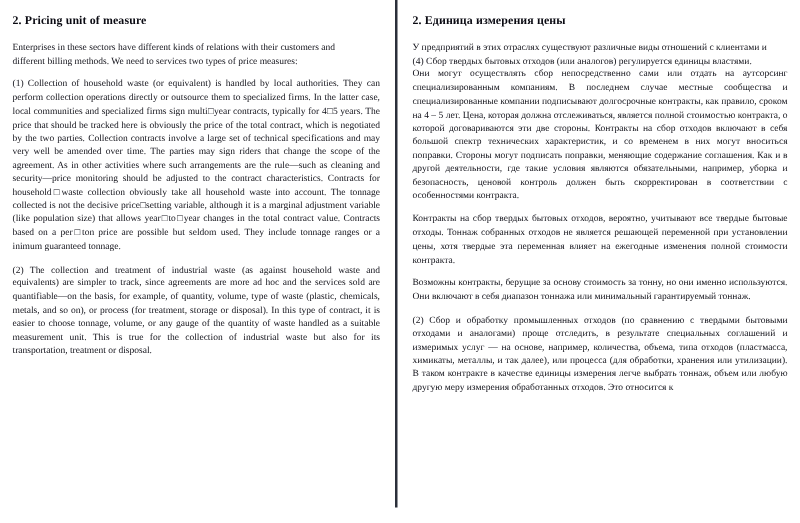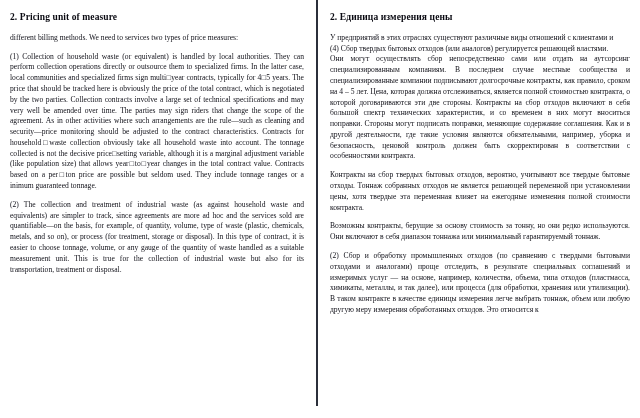--- a/index.html
+++ b/index.html
@@ -74,38 +74,39 @@
 </head>
 <body>
 
 <div class="page">
 
   <div class="column-divider"></div>
 
   <div class="col col-left">
     <h2 class="section-heading">2. Pricing unit of measure</h2>
 
+    <p class="para tight">Enterprises in these sectors have different kinds of relations with their customers and</p>
 
     <p class="para nospace">different billing methods. We need to services two types of price measures:</p>
 
     <p class="para"><span class="lead-bold">(1) Collection of household waste (or equivalent)</span><span> is handled by local authorities. They can perform collection operations directly or outsource them to specialized firms. In the latter case, local communities and specialized firms sign multi□year contracts, typically for 4□5 years. The price that should be tracked here is obviously the price of the total contract, which is negotiated by the two parties. Collection contracts involve a large set of technical specifications and may very well be amended over time. The parties may sign riders that change the scope of the agreement. As in other activities where such arrangements are the rule—such as cleaning and security—price monitoring should be adjusted to the contract characteristics. Contracts for household□waste collection obviously take all household waste into account. The tonnage  collected is not the decisive price□setting variable, although it is a marginal adjustment variable (like population size) that allows year□to□year changes in the total contract value. Contracts based on a per□ton price are possible but seldom used. They include tonnage ranges or a inimum guaranteed tonnage.</span></p>
 
     <p class="para"><span class="lead-bold">(2) The collection and treatment of industrial waste</span><span> (as against household waste and equivalents) are simpler to track, since agreements are more ad hoc and the services sold are quantifiable—on the basis, for example, of quantity, volume, type of waste (plastic, chemicals, metals, and so on), or process (for treatment, storage or disposal). In this type of contract, it is easier to choose tonnage, volume, or any gauge of the quantity of waste handled as a suitable measurement unit. This is true for the collection of industrial waste but also for its transportation, treatment or disposal.</span></p>
   </div>
 
   <div class="col col-right">
     <h2 class="section-heading">2. Единица измерения цены</h2>
 
     <p class="para tight">У предприятий в этих отраслях существуют различные виды отношений с клиентами и</p>
 
 
-    <p class="para tight"><span class="lead-bold">(4) Сбор твердых бытовых отходов</span><span> (или аналогов) регулируется решающей властями.</span></p>
+    <p class="para tight"><span class="lead-bold">(4) Сбор твердых бытовых отходов</span><span> (или аналогов) регулируется единицы властями.</span></p>
 
     <p class="para">Они могут осуществлять сбор непосредственно сами или отдать на аутсорсинг специализированным компаниям. В последнем случае местные сообщества и специализированные компании подписывают долгосрочные контракты, как правило, сроком на 4 – 5 лет. Цена, которая должна отслеживаться, является полной стоимостью контракта, о которой договариваются эти две стороны. Контракты на сбор отходов включают в себя большой спектр технических характеристик, и со временем в них могут вноситься поправки. Стороны могут подписать поправки, меняющие содержание соглашения. Как и в другой деятельности, где такие условия являются обязательными, например, уборка и безопасность, ценовой контроль должен быть скорректирован в соответствии с особенностями контракта.</p>
 
     <p class="para">Контракты на сбор твердых бытовых отходов, вероятно, учитывают все твердые бытовые отходы. Тоннаж собранных отходов не является решающей переменной при установлении цены, хотя твердые эта переменная влияет на ежегодные изменения полной стоимости контракта.</p>
 
-    <p class="para">Возможны контракты, берущие за основу стоимость за тонну, но они редко используются. Они включают в себя диапазон тоннажа или минимальный гарантируемый тоннаж.</p>
+    <p class="para">Возможны контракты, берущие за основу стоимость за тонну, но они именно используются. Они включают в себя диапазон тоннажа или минимальный гарантируемый тоннаж.</p>
 
     <p class="para"><span class="lead-bold">(2) Сбор и обработку промышленных отходов</span><span> (по сравнению с твердыми бытовыми отходами и аналогами) проще отследить, в результате специальных соглашений и измеримых услуг — на основе, например, количества, объема, типа отходов (пластмасса, химикаты, металлы, и так далее), или процесса (для обработки, хранения или утилизации). В таком контракте в качестве единицы измерения легче выбрать тоннаж, объем или любую другую меру измерения обработанных отходов. Это относится к</span></p>
   </div>
 
 </div>
 
 </body></html>

